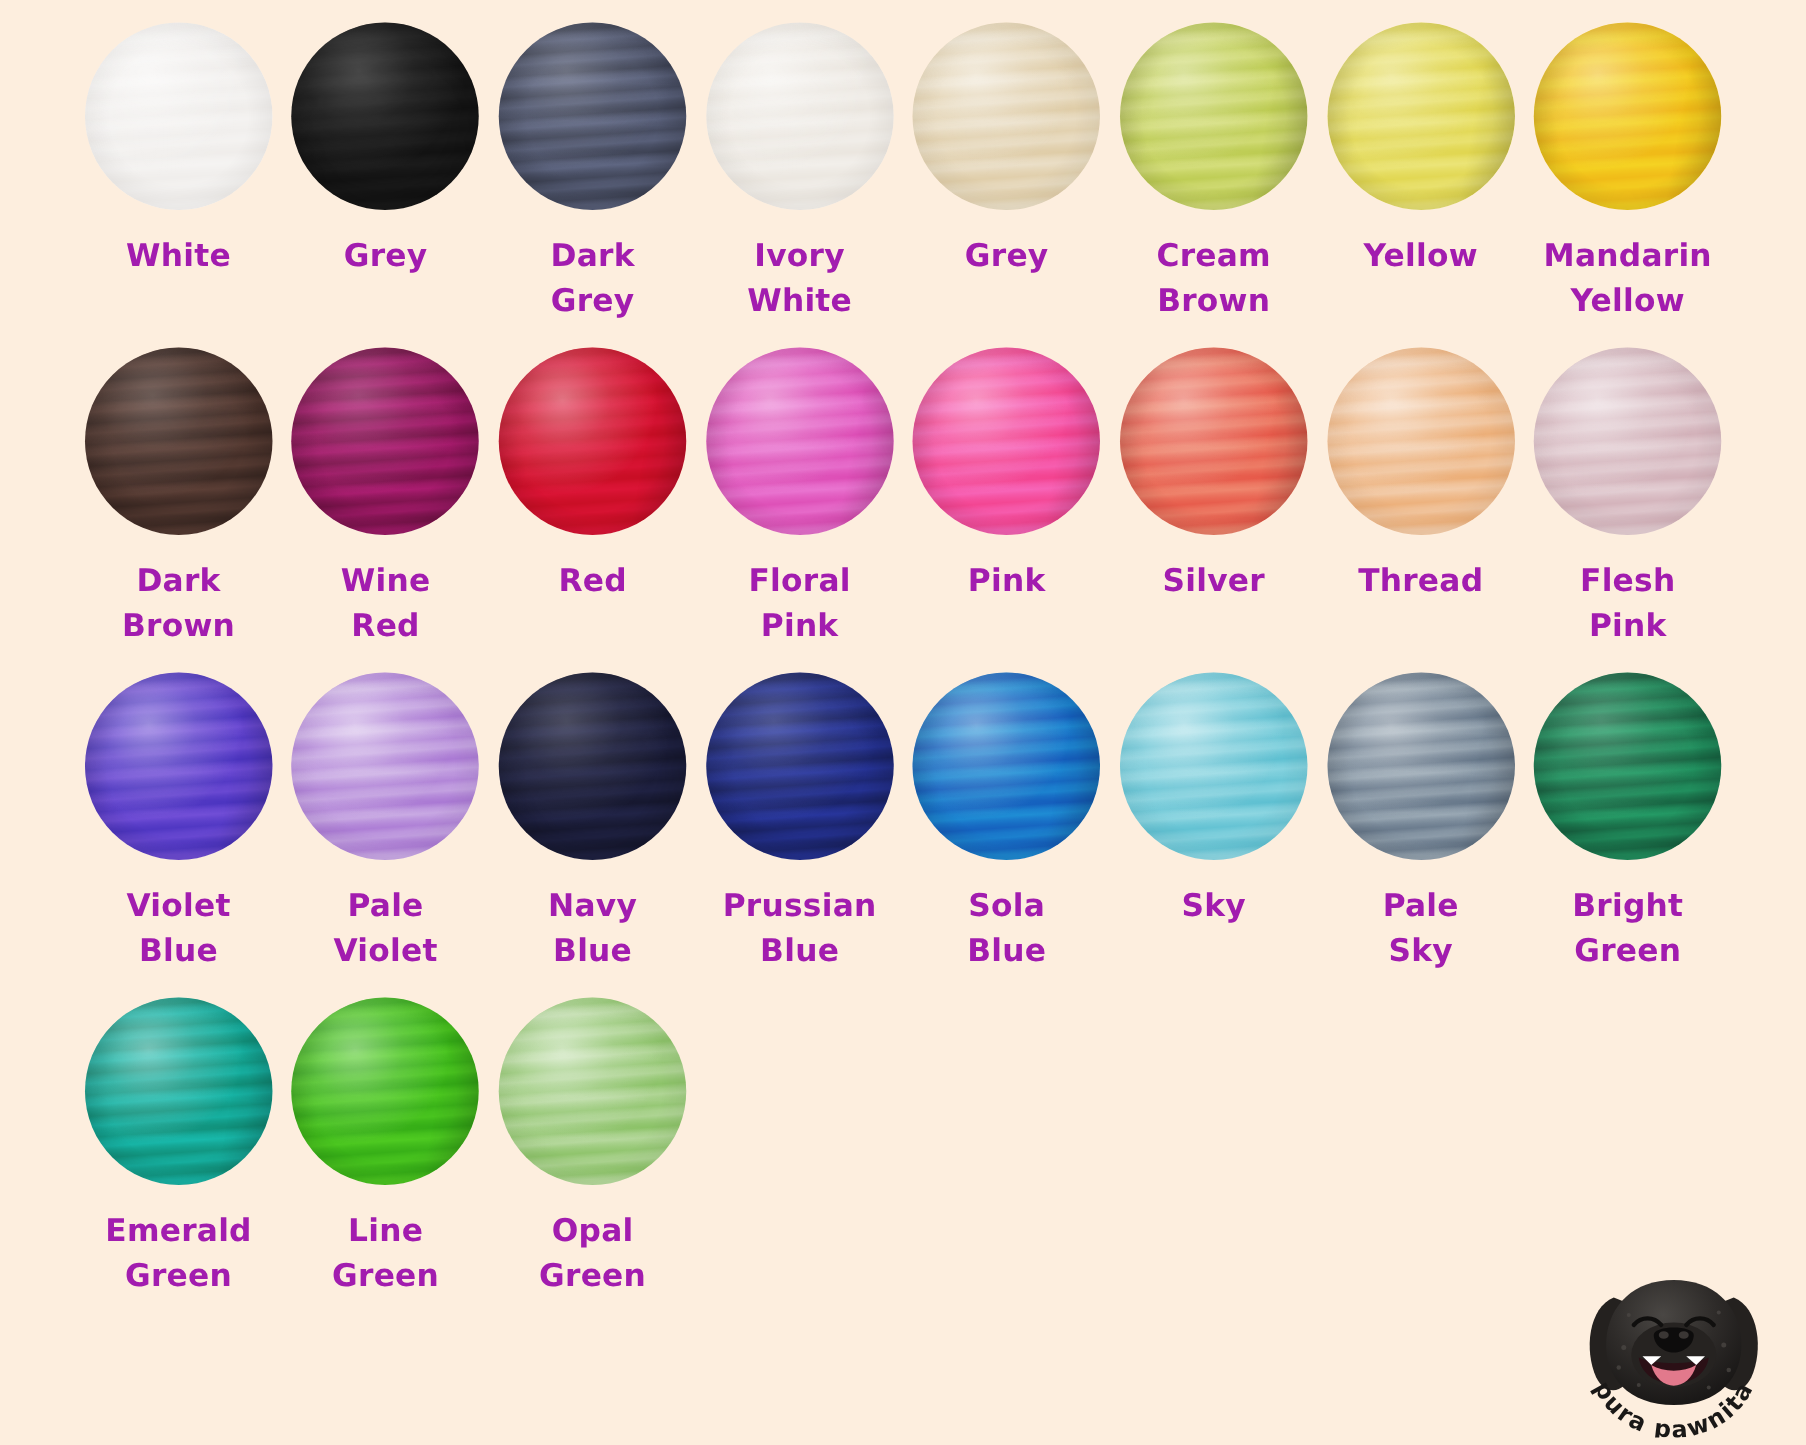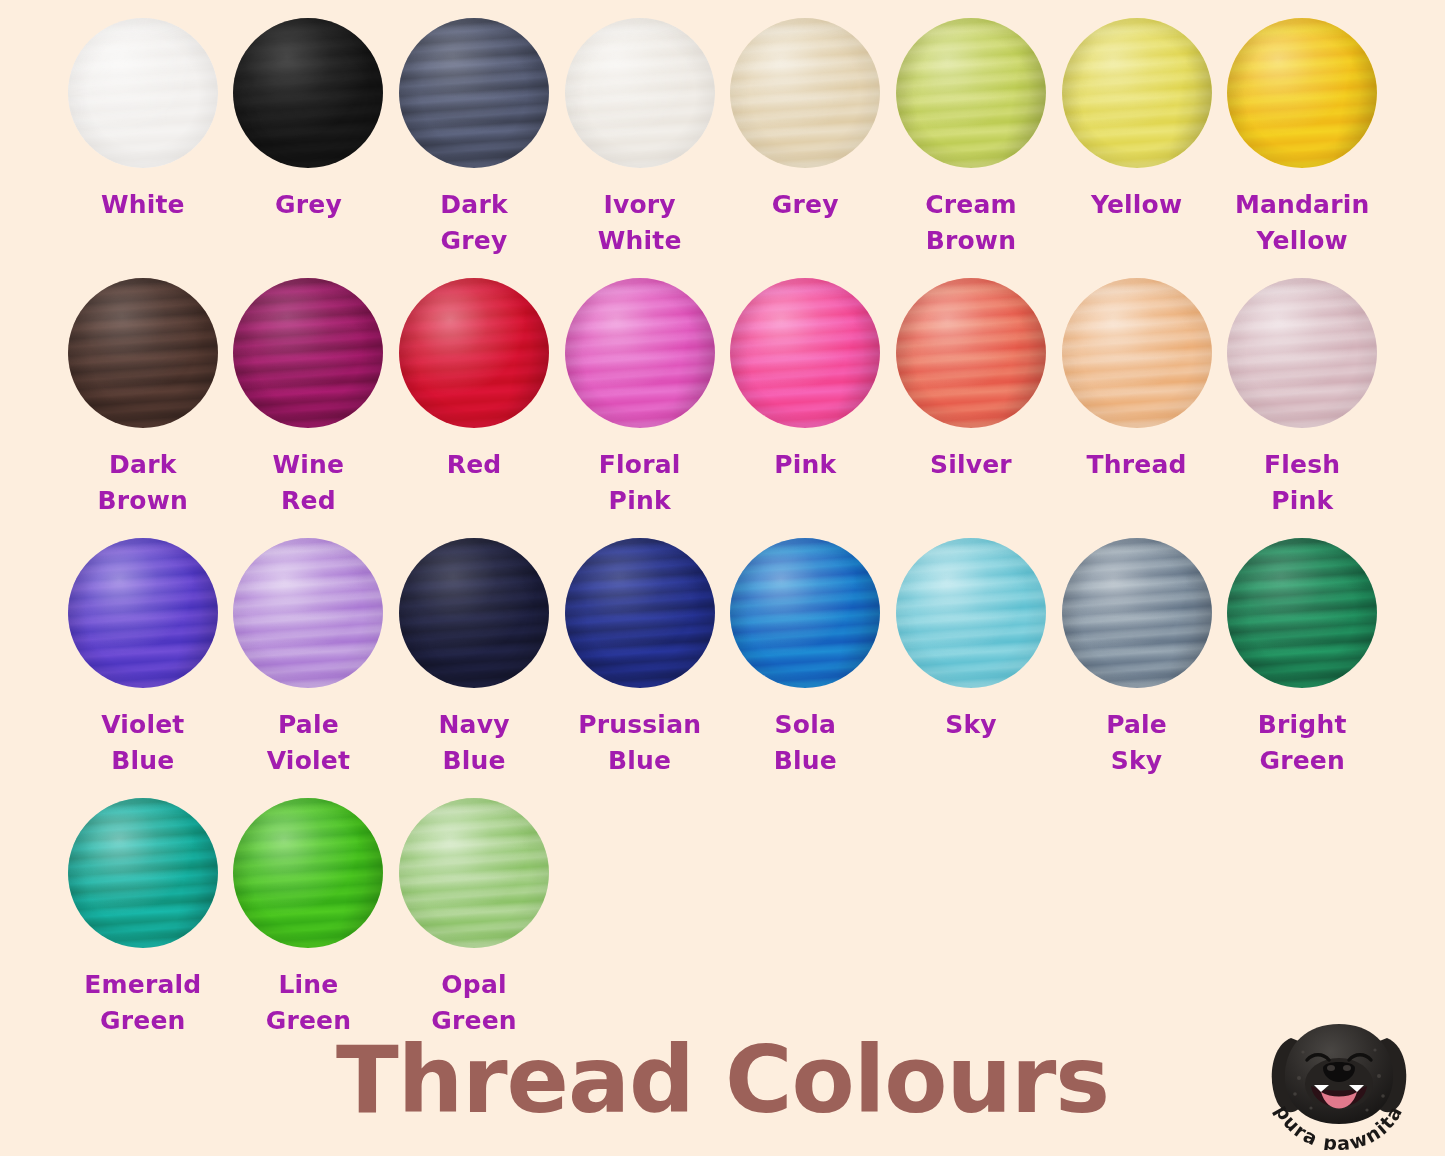--- a/index.html
+++ b/index.html
@@ -333,21 +333,20 @@
       </div>
       <div class="cell">
         <div class="spool-wrap">
           <div class="spool light" style="--c: #9ccb7c;"></div>
         </div>
         <div class="label">Opal<br>Green</div>
       </div>
     </div>
 
   <div class="footer">
-    <div class="title">Thread Colours</div>
 
     <div class="logo">
       <svg viewBox="0 0 176 132" xmlns="http://www.w3.org/2000/svg">
         <defs>
           <path id="arc" d="M 20 70 A 68 62 0 0 0 156 70" fill="none"></path>
           <radialGradient id="headShade" cx="42%" cy="28%" r="72%">
             <stop offset="0%" stop-color="#4a4744"></stop>
             <stop offset="55%" stop-color="#2e2b29"></stop>
             <stop offset="100%" stop-color="#1a1817"></stop>
           </radialGradient>

